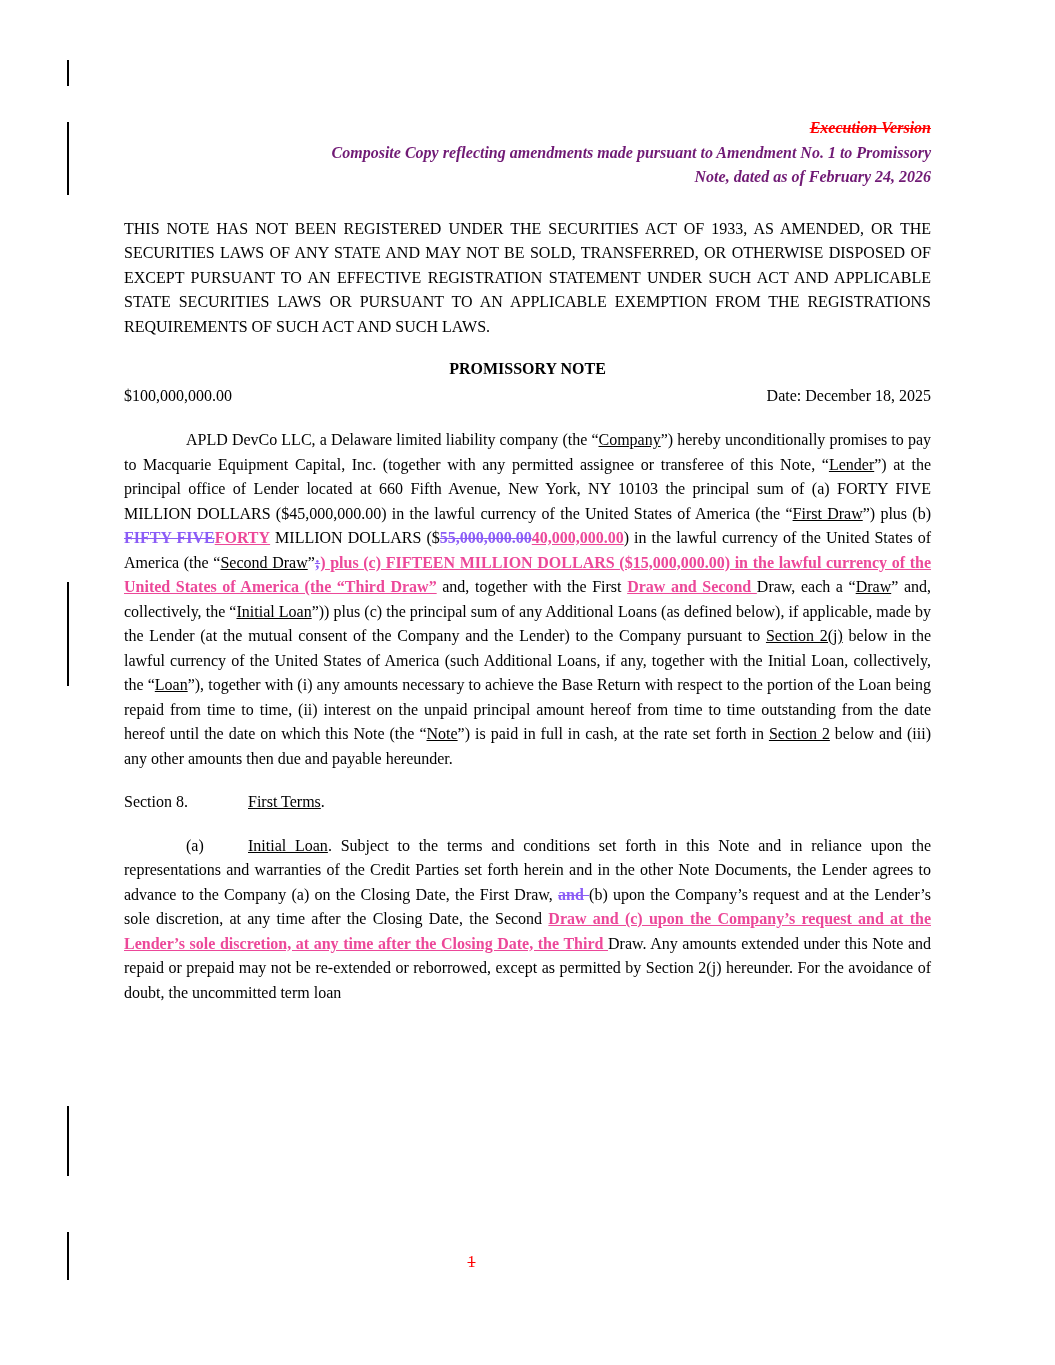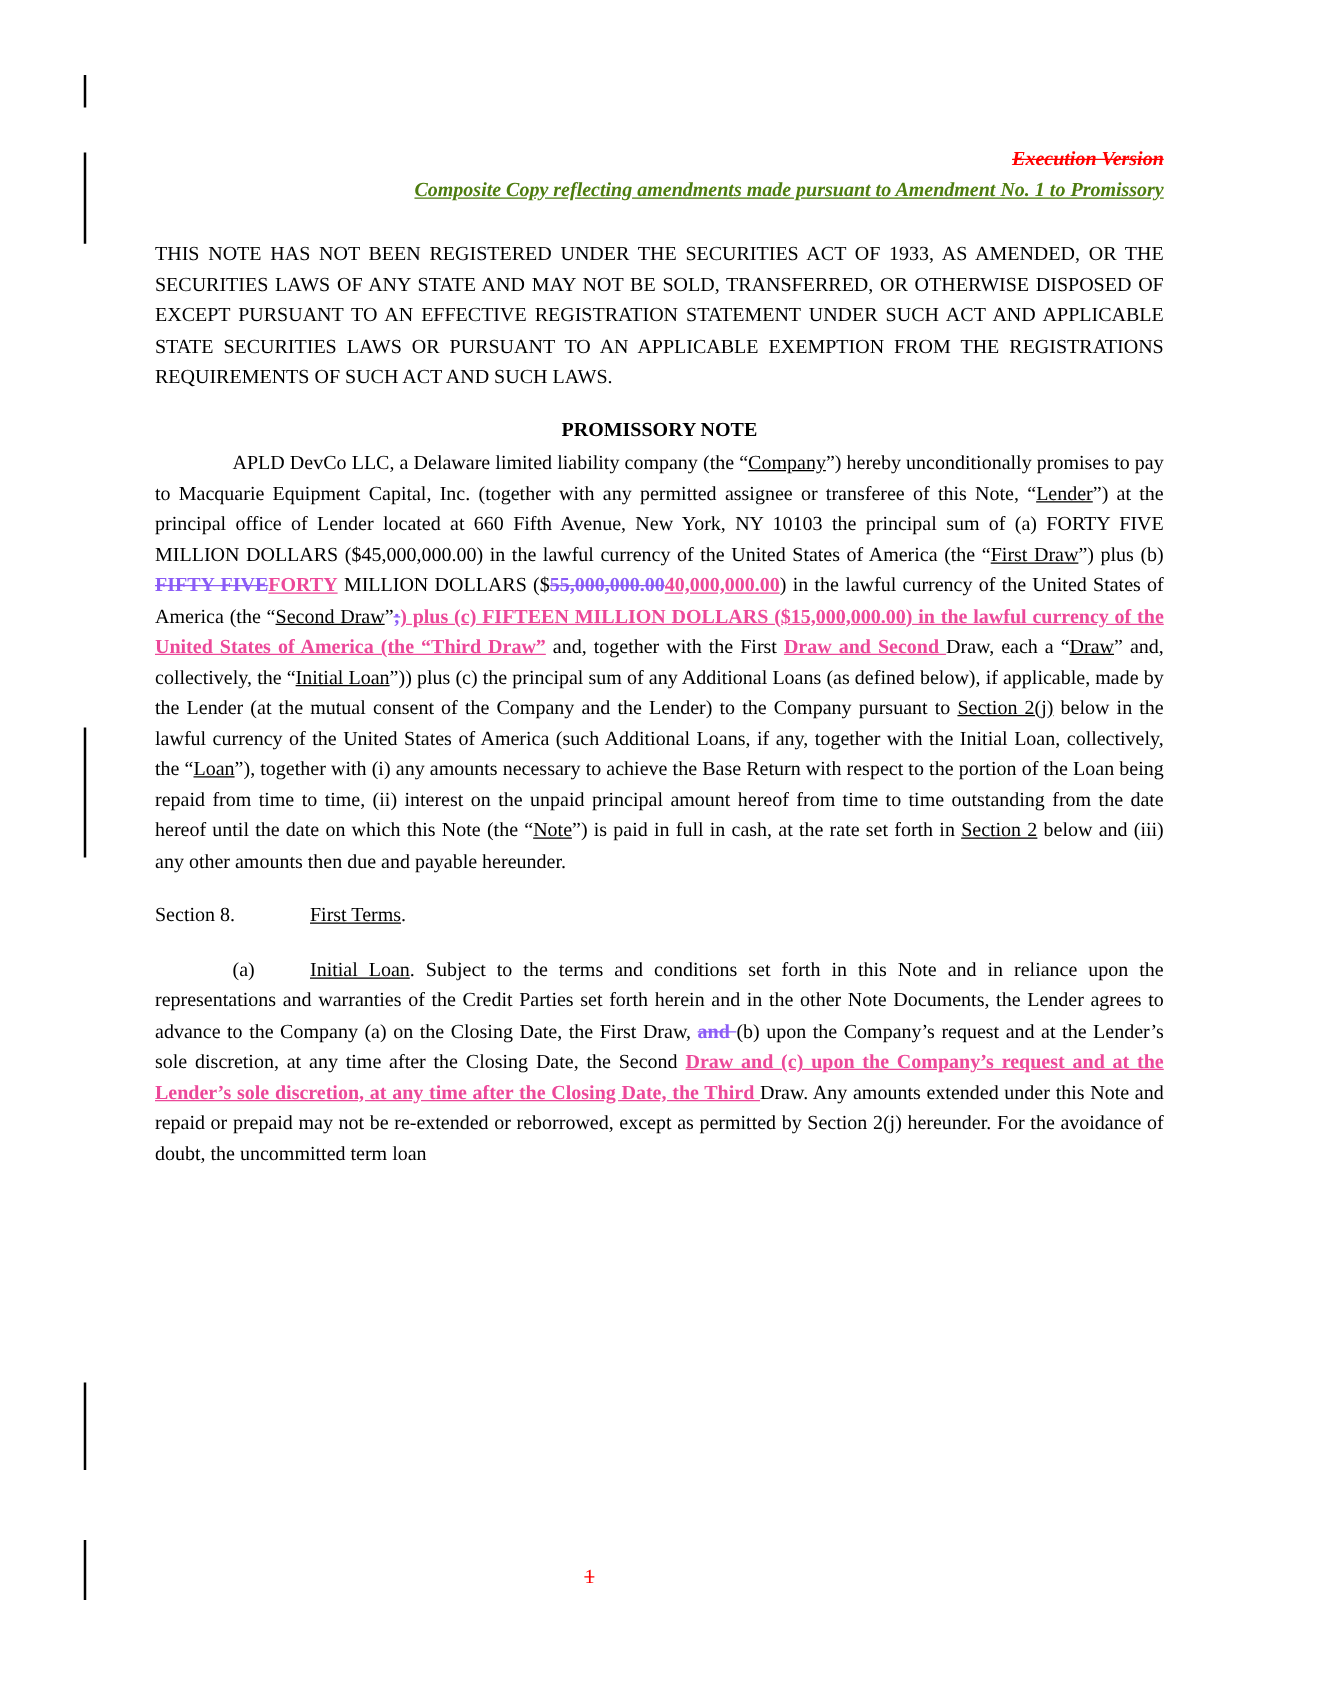--- a/index.html
+++ b/index.html
@@ -17,22 +17,21 @@
     position:absolute;
     left:124px; top:116px;
     width:807px;
   }
   .doc-header { text-align:right; margin-bottom:27px; }
   .exec-line {
     color:#ff0000; font-weight:bold; font-style:italic;
     text-decoration:line-through;
   }
   .composite-line {
-    color:#4d7c0f; font-weight:bold; font-style:italic;
-    text-decoration:underline;
+    color:#701a75; font-weight:bold; font-style:italic;
   }
   .para { margin:0 0 19px 0; text-align:justify; }
   .para.indented { text-indent:62px; }
   .legend { margin-bottom:18px; }
   .title { text-align:center; font-weight:bold; margin-bottom:2px; }
   .amount-row {
     display:flex; justify-content:space-between;
     margin-bottom:20px;
   }
   .seg-u { text-decoration:underline; }
@@ -57,26 +56,31 @@
 </style>
 </head>
 <body>
 
 <div class="page">
   <div class="content">
 
     <div class="doc-header">
       <div class="exec-line">Execution Version</div>
       <div class="composite-line">Composite Copy reflecting amendments made pursuant to Amendment No. 1 to Promissory</div>
+      <div class="composite-line">Note, dated as of February 24, 2026</div>
     </div>
 
     <p class="para legend">THIS NOTE HAS NOT BEEN REGISTERED UNDER THE SECURITIES ACT OF 1933, AS AMENDED, OR THE SECURITIES LAWS OF ANY STATE AND MAY NOT BE SOLD, TRANSFERRED, OR OTHERWISE DISPOSED OF EXCEPT PURSUANT TO AN EFFECTIVE REGISTRATION STATEMENT UNDER SUCH ACT AND APPLICABLE STATE SECURITIES LAWS OR PURSUANT TO AN APPLICABLE EXEMPTION FROM THE REGISTRATIONS REQUIREMENTS OF SUCH ACT AND SUCH LAWS.</p>
 
     <div class="title">PROMISSORY NOTE</div>
 
+    <div class="amount-row">
+      <span>$100,000,000.00</span>
+      <span>Date: December 18, 2025</span>
+    </div>
 
     <p class="para indented"><span>APLD DevCo LLC, a Delaware limited liability company (the “</span><span class="seg-u">Company</span><span>”) hereby unconditionally promises to pay to Macquarie Equipment Capital, Inc. (together with any permitted assignee or transferee of this Note, “</span><span class="seg-u">Lender</span><span>”) at the principal office of Lender located at 660 Fifth Avenue, New York, NY 10103 the principal sum of (a) FORTY FIVE MILLION DOLLARS ($45,000,000.00) in the lawful currency of the United States of America (the “</span><span class="seg-u">First Draw</span><span>”) plus (b) </span><span class="seg-del">FIFTY FIVE</span><span class="seg-ins">FORTY</span><span> MILLION DOLLARS ($</span><span class="seg-del">55,000,000.00</span><span class="seg-ins">40,000,000.00</span><span>) in the lawful currency of the United States of America (the “</span><span class="seg-u">Second Draw</span><span>”</span><span class="seg-del">;</span><span class="seg-ins">) plus (c) FIFTEEN MILLION DOLLARS ($15,000,000.00) in the lawful currency of the United States of America (the “Third Draw”</span><span> and, together with the First </span><span class="seg-ins">Draw and Second </span><span>Draw, each a “</span><span class="seg-u">Draw</span><span>” and, collectively, the “</span><span class="seg-u">Initial Loan</span><span>”)) plus (c) the principal sum of any Additional Loans (as defined below), if applicable, made by the Lender (at the mutual consent of the Company and the Lender) to the Company pursuant to </span><span class="seg-u">Section 2(j)</span><span> below in the lawful currency of the United States of America (such Additional Loans, if any, together with the Initial Loan, collectively, the “</span><span class="seg-u">Loan</span><span>”), together with (i) any amounts necessary to achieve the Base Return with respect to the portion of the Loan being repaid from time to time, (ii) interest on the unpaid principal amount hereof from time to time outstanding from the date hereof until the date on which this Note (the “</span><span class="seg-u">Note</span><span>”) is paid in full in cash, at the rate set forth in </span><span class="seg-u">Section 2</span><span> below and (iii) any other amounts then due and payable hereunder.</span></p>
 
 
     <p class="para"><span class="tabbed" style="width: 124px;">Section 8.</span><span class="seg-u">First Terms</span><span>.</span></p>
 
     <p class="para indented"><span class="tabbed" style="width: 62px;">(a)</span><span class="seg-u">Initial Loan</span><span>. Subject to the terms and conditions set forth in this Note and in reliance upon the representations and warranties of the Credit Parties set forth herein and in the other Note Documents, the Lender agrees to advance to the Company (a) on the Closing Date, the First Draw, </span><span class="seg-del">and </span><span>(b) upon the Company’s request and at the Lender’s sole discretion, at any time after the Closing Date, the Second </span><span class="seg-ins">Draw and (c) upon the Company’s request and at the Lender’s sole discretion, at any time after the Closing Date, the Third </span><span>Draw. Any amounts extended under this Note and repaid or prepaid may not be re-extended or reborrowed, except as permitted by Section 2(j) hereunder. For the avoidance of doubt, the uncommitted term loan</span></p>
 
   </div>
 

